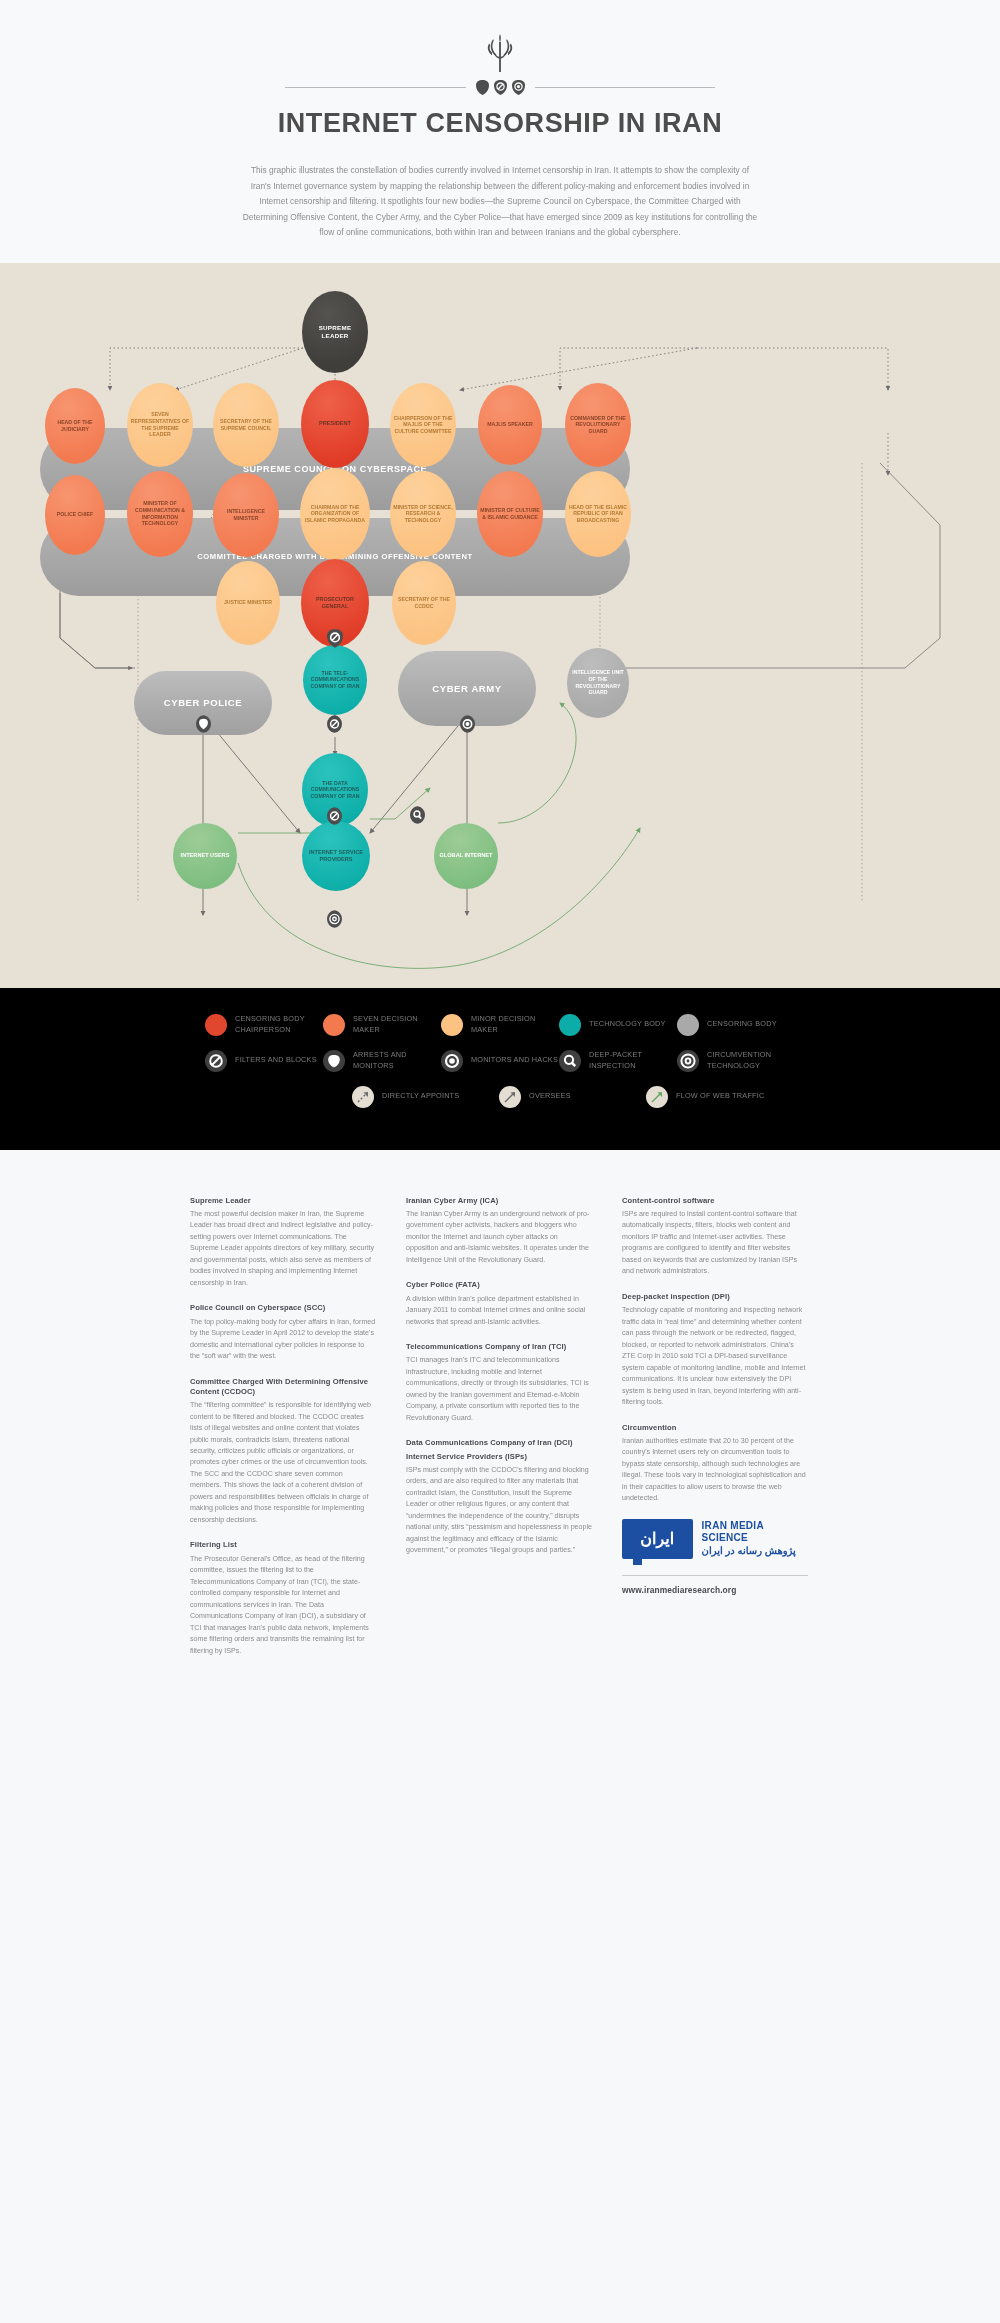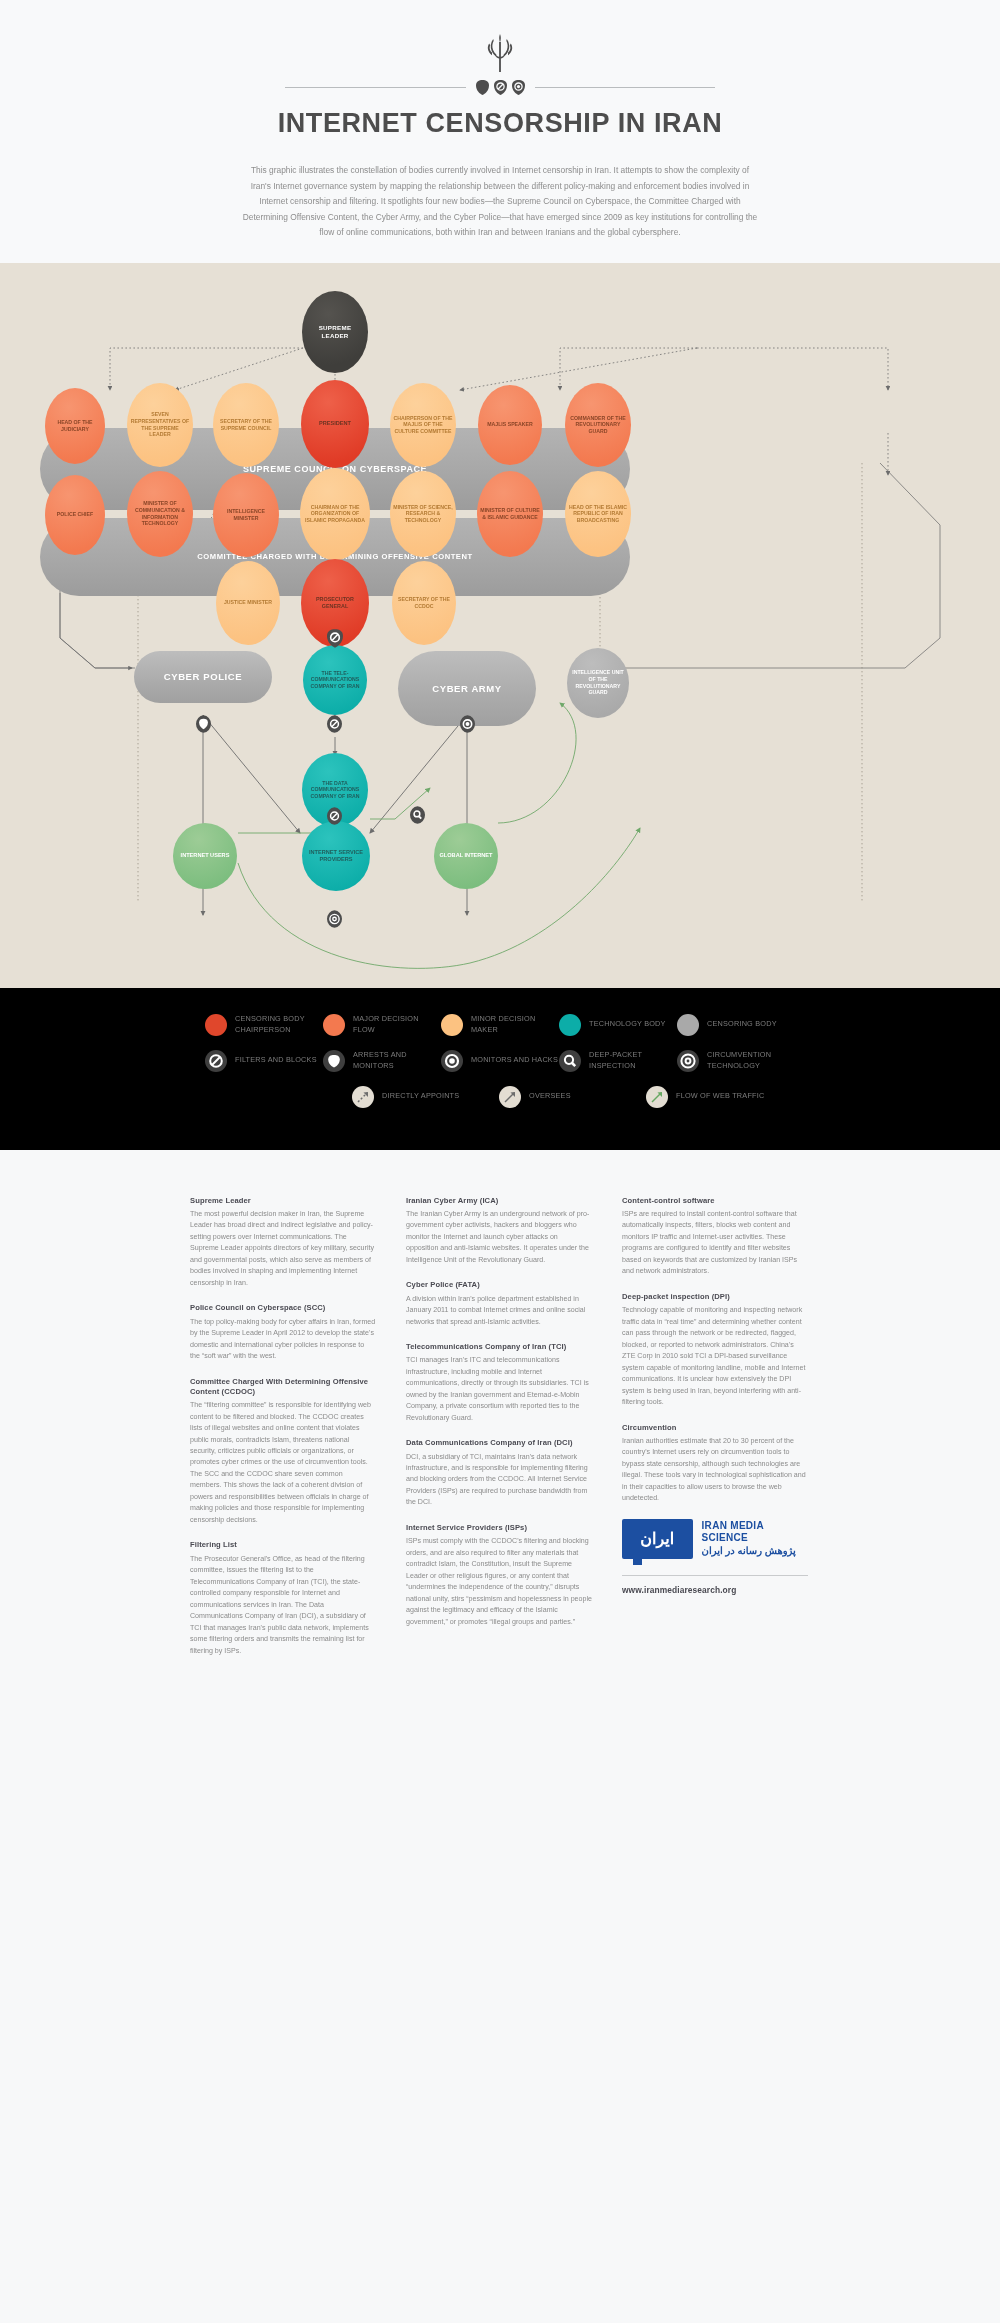--- a/index.html
+++ b/index.html
@@ -290,21 +290,21 @@
       </div>
 
     <div class="glyph" style="left:327px; top:366px;">
       <svg width="16" height="19" viewBox="0 0 13 15">
           <path d="M6.5 0 C10 0 13 1.4 13 5.5 C13 10.6 9 14 6.5 15 C4 14 0 10.6 0 5.5 C0 1.4 3 0 6.5 0z" fill="#4d4d4d"></path>
           <circle cx="6.5" cy="6.6" r="3.5" fill="none" stroke="#fff" stroke-width="1.3"></circle>
           <line x1="4.1" y1="9.1" x2="8.9" y2="4.1" stroke="#fff" stroke-width="1.3"></line>
         </svg>
     </div>
 
-    <div class="pill" style="left:134px; top:388px; width:138px; height:52px;">
+    <div class="pill" style="left:134px; top:408px; width:138px; height:64px;">
       <span>CYBER POLICE</span>
     </div>
     <div class="ellipse node c-teal" style="left:303px; top:382px; width:64px; height:70px; font-size:5.2px; font-weight:bold; color:#1f5e5c;">
       <span class="lbl">THE TELE- COMMUNICATIONS COMPANY OF IRAN</span>
     </div>
     <div class="pill" style="left:398px; top:388px; width:138px; height:75px;">
       <span>CYBER ARMY</span>
     </div>
     <div class="ellipse node c-grey" style="left:567px; top:385px; width:62px; height:70px; font-size:5.2px; font-weight:bold;">
       <span class="lbl">INTELLIGENCE UNIT OF THE REVOLUTIONARY GUARD</span>
@@ -371,21 +371,21 @@
   <div class="legend">
     <div class="legend-grid">
 
       <div class="legend-row">
         <div class="legend-cell">
           <span class="sw" style="background:#e0472c"></span>
           <span class="legend-txt">CENSORING BODY CHAIRPERSON</span>
         </div>
         <div class="legend-cell">
           <span class="sw" style="background:#f3794f"></span>
-          <span class="legend-txt">MAJOR DECISION FLOW</span>
+          <span class="legend-txt">SEVEN DECISION MAKER</span>
         </div>
         <div class="legend-cell">
           <span class="sw" style="background:#fcc281"></span>
           <span class="legend-txt">MINOR DECISION MAKER</span>
         </div>
         <div class="legend-cell">
           <span class="sw" style="background:#0cada8"></span>
           <span class="legend-txt">TECHNOLOGY BODY</span>
         </div>
         <div class="legend-cell">
@@ -483,21 +483,20 @@
       </div>
 
       <div class="col">
         <h4>Iranian Cyber Army (ICA)</h4>
         <p>The Iranian Cyber Army is an underground network of pro-government cyber activists, hackers and bloggers who monitor the Internet and launch cyber attacks on opposition and anti-Islamic websites. It operates under the Intelligence Unit of the Revolutionary Guard.</p>
         <h4>Cyber Police (FATA)</h4>
         <p>A division within Iran's police department established in January 2011 to combat Internet crimes and online social networks that spread anti-Islamic activities.</p>
         <h4>Telecommunications Company of Iran (TCI)</h4>
         <p>TCI manages Iran's ITC and telecommunications infrastructure, including mobile and Internet communications, directly or through its subsidiaries. TCI is owned by the Iranian government and Etemad-e-Mobin Company, a private consortium with reported ties to the Revolutionary Guard.</p>
         <h4>Data Communications Company of Iran (DCI)</h4>
-        <p>DCI, a subsidiary of TCI, maintains Iran's data network infrastructure, and is responsible for implementing filtering and blocking orders from the CCDOC. All Internet Service Providers (ISPs) are required to purchase bandwidth from the DCI.</p>
         <h4>Internet Service Providers (ISPs)</h4>
         <p>ISPs must comply with the CCDOC's filtering and blocking orders, and are also required to filter any materials that contradict Islam, the Constitution, insult the Supreme Leader or other religious figures, or any content that “undermines the independence of the country,” disrupts national unity, stirs “pessimism and hopelessness in people against the legitimacy and efficacy of the Islamic government,” or promotes “illegal groups and parties.”</p>
       </div>
 
       <div class="col">
         <h4>Content-control software</h4>
         <p>ISPs are required to install content-control software that automatically inspects, filters, blocks web content and monitors IP traffic and Internet-user activities. These programs are configured to identify and filter websites based on keywords that are customized by Iranian ISPs and network administrators.</p>
         <h4>Deep-packet inspection (DPI)</h4>
         <p>Technology capable of monitoring and inspecting network traffic data in “real time” and determining whether content can pass through the network or be redirected, flagged, blocked, or reported to network administrators. China's ZTE Corp in 2010 sold TCI a DPI-based surveillance system capable of monitoring landline, mobile and Internet communications. It is unclear how extensively the DPI system is being used in Iran, beyond interfering with anti-filtering tools.</p>
         <h4>Circumvention</h4>

